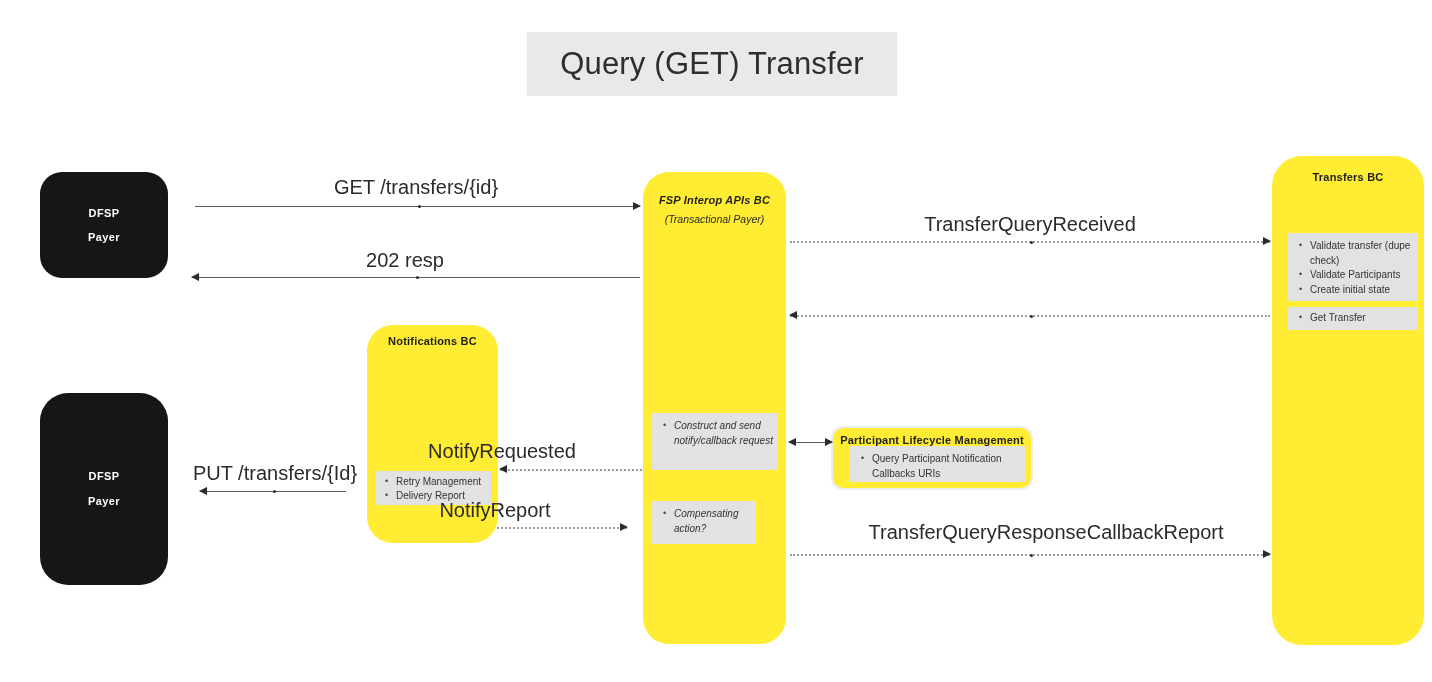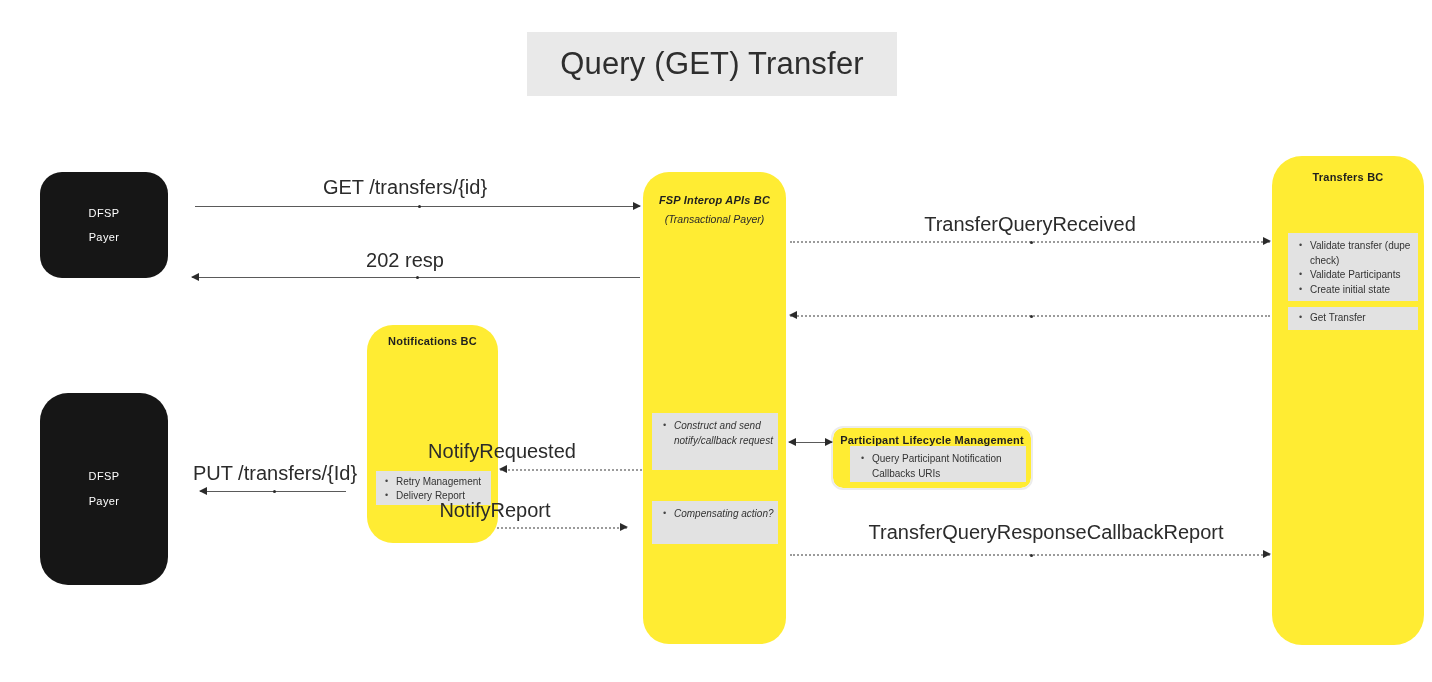--- a/index.html
+++ b/index.html
@@ -12,21 +12,21 @@
   .title-bar {
     position:absolute; left:527px; top:32px; width:370px; height:64px;
     background:#e9e9e9; display:flex; align-items:center; justify-content:center;
     font-size:31px; color:#2e2e2e; letter-spacing:0.2px;
   }
 
   
   .actor {
     position:absolute; background:#161616; color:#ffffff;
     display:flex; flex-direction:column; align-items:center; justify-content:center;
-    font-size:11px; font-weight:normal; letter-spacing:0.4px;
+    font-size:11px; font-weight:bold; letter-spacing:0.4px;
   }
   .actor .line { line-height:1; }
   #actor-top { left:40px; top:172px; width:128px; height:106px; border-radius:22px; gap:13px; }
   #actor-bottom { left:40px; top:393px; width:128px; height:192px; border-radius:28px; gap:14px; }
 
   
   .component { position:absolute; background:#ffec33; }
   .component .comp-title {
     text-align:center; font-size:11px; font-weight:bold; color:#1f1f1f; letter-spacing:0.2px;
   }
@@ -41,21 +41,21 @@
   .task-box { position:absolute; background:#e2e2e2; }
   .task-box ul { margin:0; padding:6px 4px 6px 8px; }
   .task-box li {
     list-style:none; position:relative; padding-left:14px;
     font-size:10px; color:#333333; line-height:1.45;
   }
   .task-box li::before { content:"•"; position:absolute; left:3px; top:0; font-size:9px; color:#444; }
 
   #fsp-tasks-validate   { left:9px;  top:44px;  width:126px; height:66px; }
   #fsp-tasks-notify     { left:9px;  top:241px; width:126px; height:57px; }
-  #fsp-tasks-compensate { left:9px;  top:329px; width:126px; height:43px; }
+  #fsp-tasks-compensate { left:9px;  top:329px; width:104px; height:43px; }
 
   #notif-tasks { left:9px; top:146px; width:115px; height:34px; }
   #notif-tasks ul { padding:4px 2px 4px 6px; }
   #notif-tasks li { line-height:1.4; }
 
   #participant-tasks { left:17px; top:18px; width:176px; height:36px; }
   #participant-tasks li { width:138px; }
 
   #transfers-tasks-validate { left:16px; top:77px;  width:130px; height:68px; }
   #transfers-tasks-get      { left:16px; top:151px; width:130px; height:23px; }
@@ -136,21 +136,21 @@
           <li>Create initial state</li>
         </ul>
     </div>
     <div class="task-box" id="transfers-tasks-get">
       <ul>
           <li>Get Transfer</li>
         </ul>
     </div>
   </div>
 
-  <div class="msg" style="left:195px; top:176px; width:420px;">GET /transfers/{id}</div>
+  <div class="msg" style="left:206px; top:176px; width:420px;">GET /transfers/{id}</div>
   <div class="arrow solid" style="left:195px; top:206px; width:445px;">
     <span class="head right"></span>
     <span class="middot"></span>
   </div>
 
   <div class="msg" style="left:195px; top:249px; width:420px;">202 resp</div>
   <div class="arrow solid" style="left:192px; top:277px; width:448px;">
     <span class="head left"></span>
     <span class="middot"></span>
   </div>

